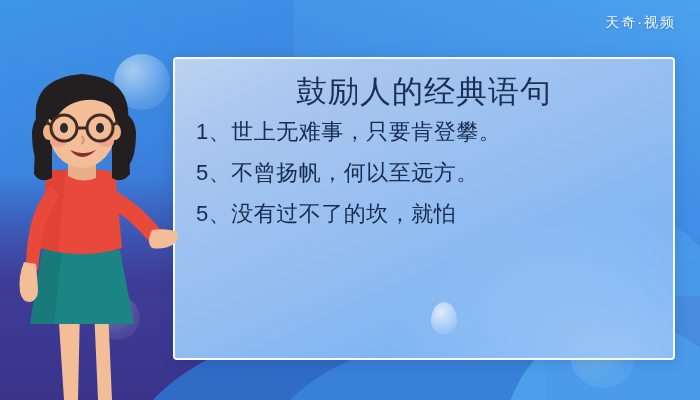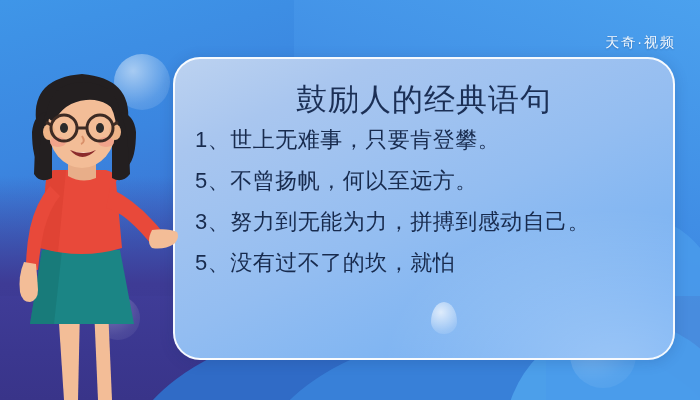--- a/index.html
+++ b/index.html
@@ -96,44 +96,43 @@
   .watermark {
     position: absolute;
     right: 24px;
     top: 14px;
     color: #ffffff;
     font-size: 14px;
     letter-spacing: 2px;
     opacity: .92;
     text-shadow: 0 1px 2px rgba(20,40,90,.35);
     white-space: nowrap;
-    margin-top: 20px;
   }
 
   
   .card {
     position: absolute;
     left: 173px;
     top: 57px;
     width: 502px;
     height: 303px;
     box-sizing: border-box;
     border: 2px solid rgba(255,255,255,.92);
-    border-radius: 27px;
+    border-radius: 4px;
     background: linear-gradient(155deg,
         #bcd2f0 0%,
         #a9c6ef 18%,
         #9fc2f0 34%,
         #93bdf1 52%,
         #82b6f2 72%,
         #74aff3 88%,
         #6cabf3 100%);
     box-shadow: 0 2px 14px rgba(20,45,100,.18);
     overflow: hidden;
-    padding: 8px;
+    padding: 0;
   }
   .card-sheen {
     position: absolute;
     right: -10%;
     bottom: -18%;
     width: 70%;
     height: 70%;
     background: radial-gradient(ellipse at 70% 80%, rgba(255,255,255,.30), rgba(255,255,255,0) 68%);
     pointer-events: none;
   }
@@ -159,21 +158,21 @@
     font-weight: 400;
   }
   .lines {
     position: relative;
     padding: 0 10px 0 12px;
   }
   .line {
     color: #182b4e;
     font-size: 22px;
     line-height: 1.36;
-    margin: 0 0 11px 0;
+    margin: 0 0 11px 9px;
     white-space: nowrap;
     letter-spacing: .5px;
   }
 
   
   .person {
     position: absolute;
     left: 2px;
     top: 62px;
     width: 176px;
@@ -204,21 +203,20 @@
 
   <div class="card">
     <div class="card-sheen"></div>
     <div class="card-drop"></div>
 
     <div class="card-title">鼓励人的经典语句</div>
 
     <div class="lines">
       <div class="line">1、世上无难事，只要肯登攀。</div>
       <div class="line">5、不曾扬帆，何以至远方。</div>
-      <div class="line">3、努力到无能为力，拼搏到感动自己。</div>
       <div class="line">5、没有过不了的坎，就怕</div>
     </div>
   </div>
 
   <div class="person">
     <svg width="176" height="338" viewBox="0 0 176 338" xmlns="http://www.w3.org/2000/svg">
 
       <g>
         <path d="M56 246 L62 338 L76 338 L78 246 Z" fill="#f3bd97"></path>
         <path d="M92 246 L96 338 L110 338 L106 246 Z" fill="#f3bd97"></path>

